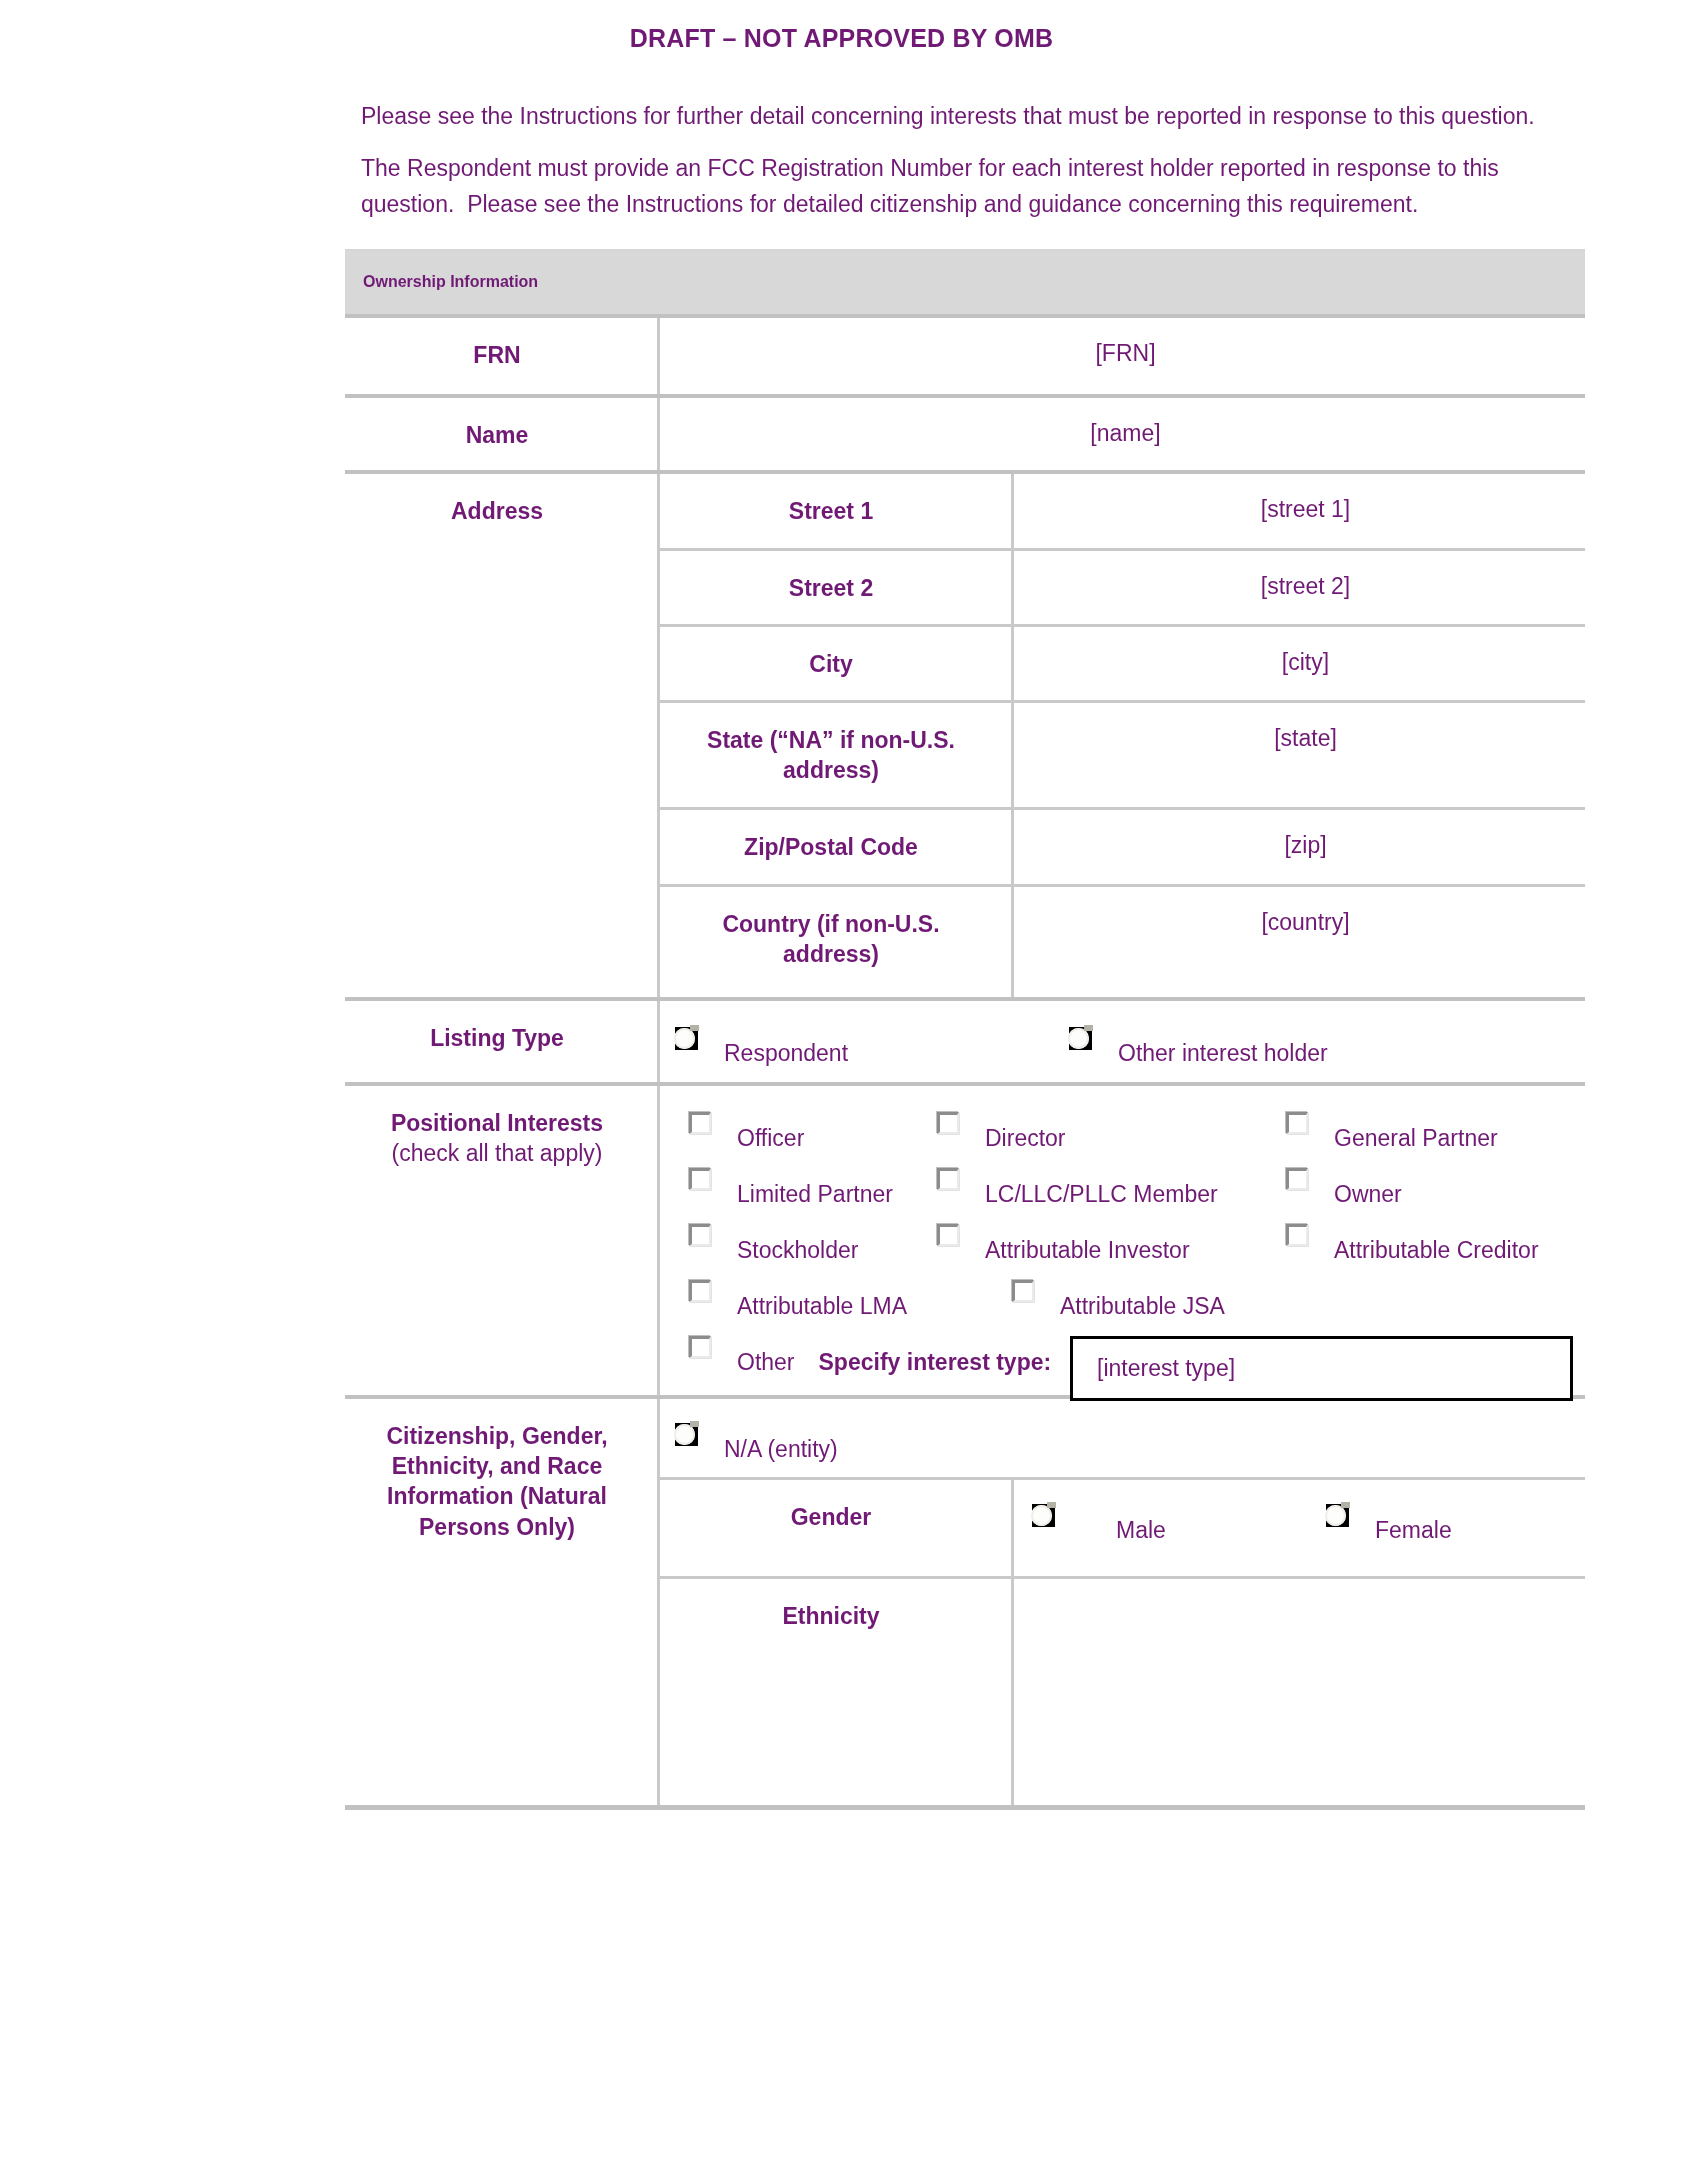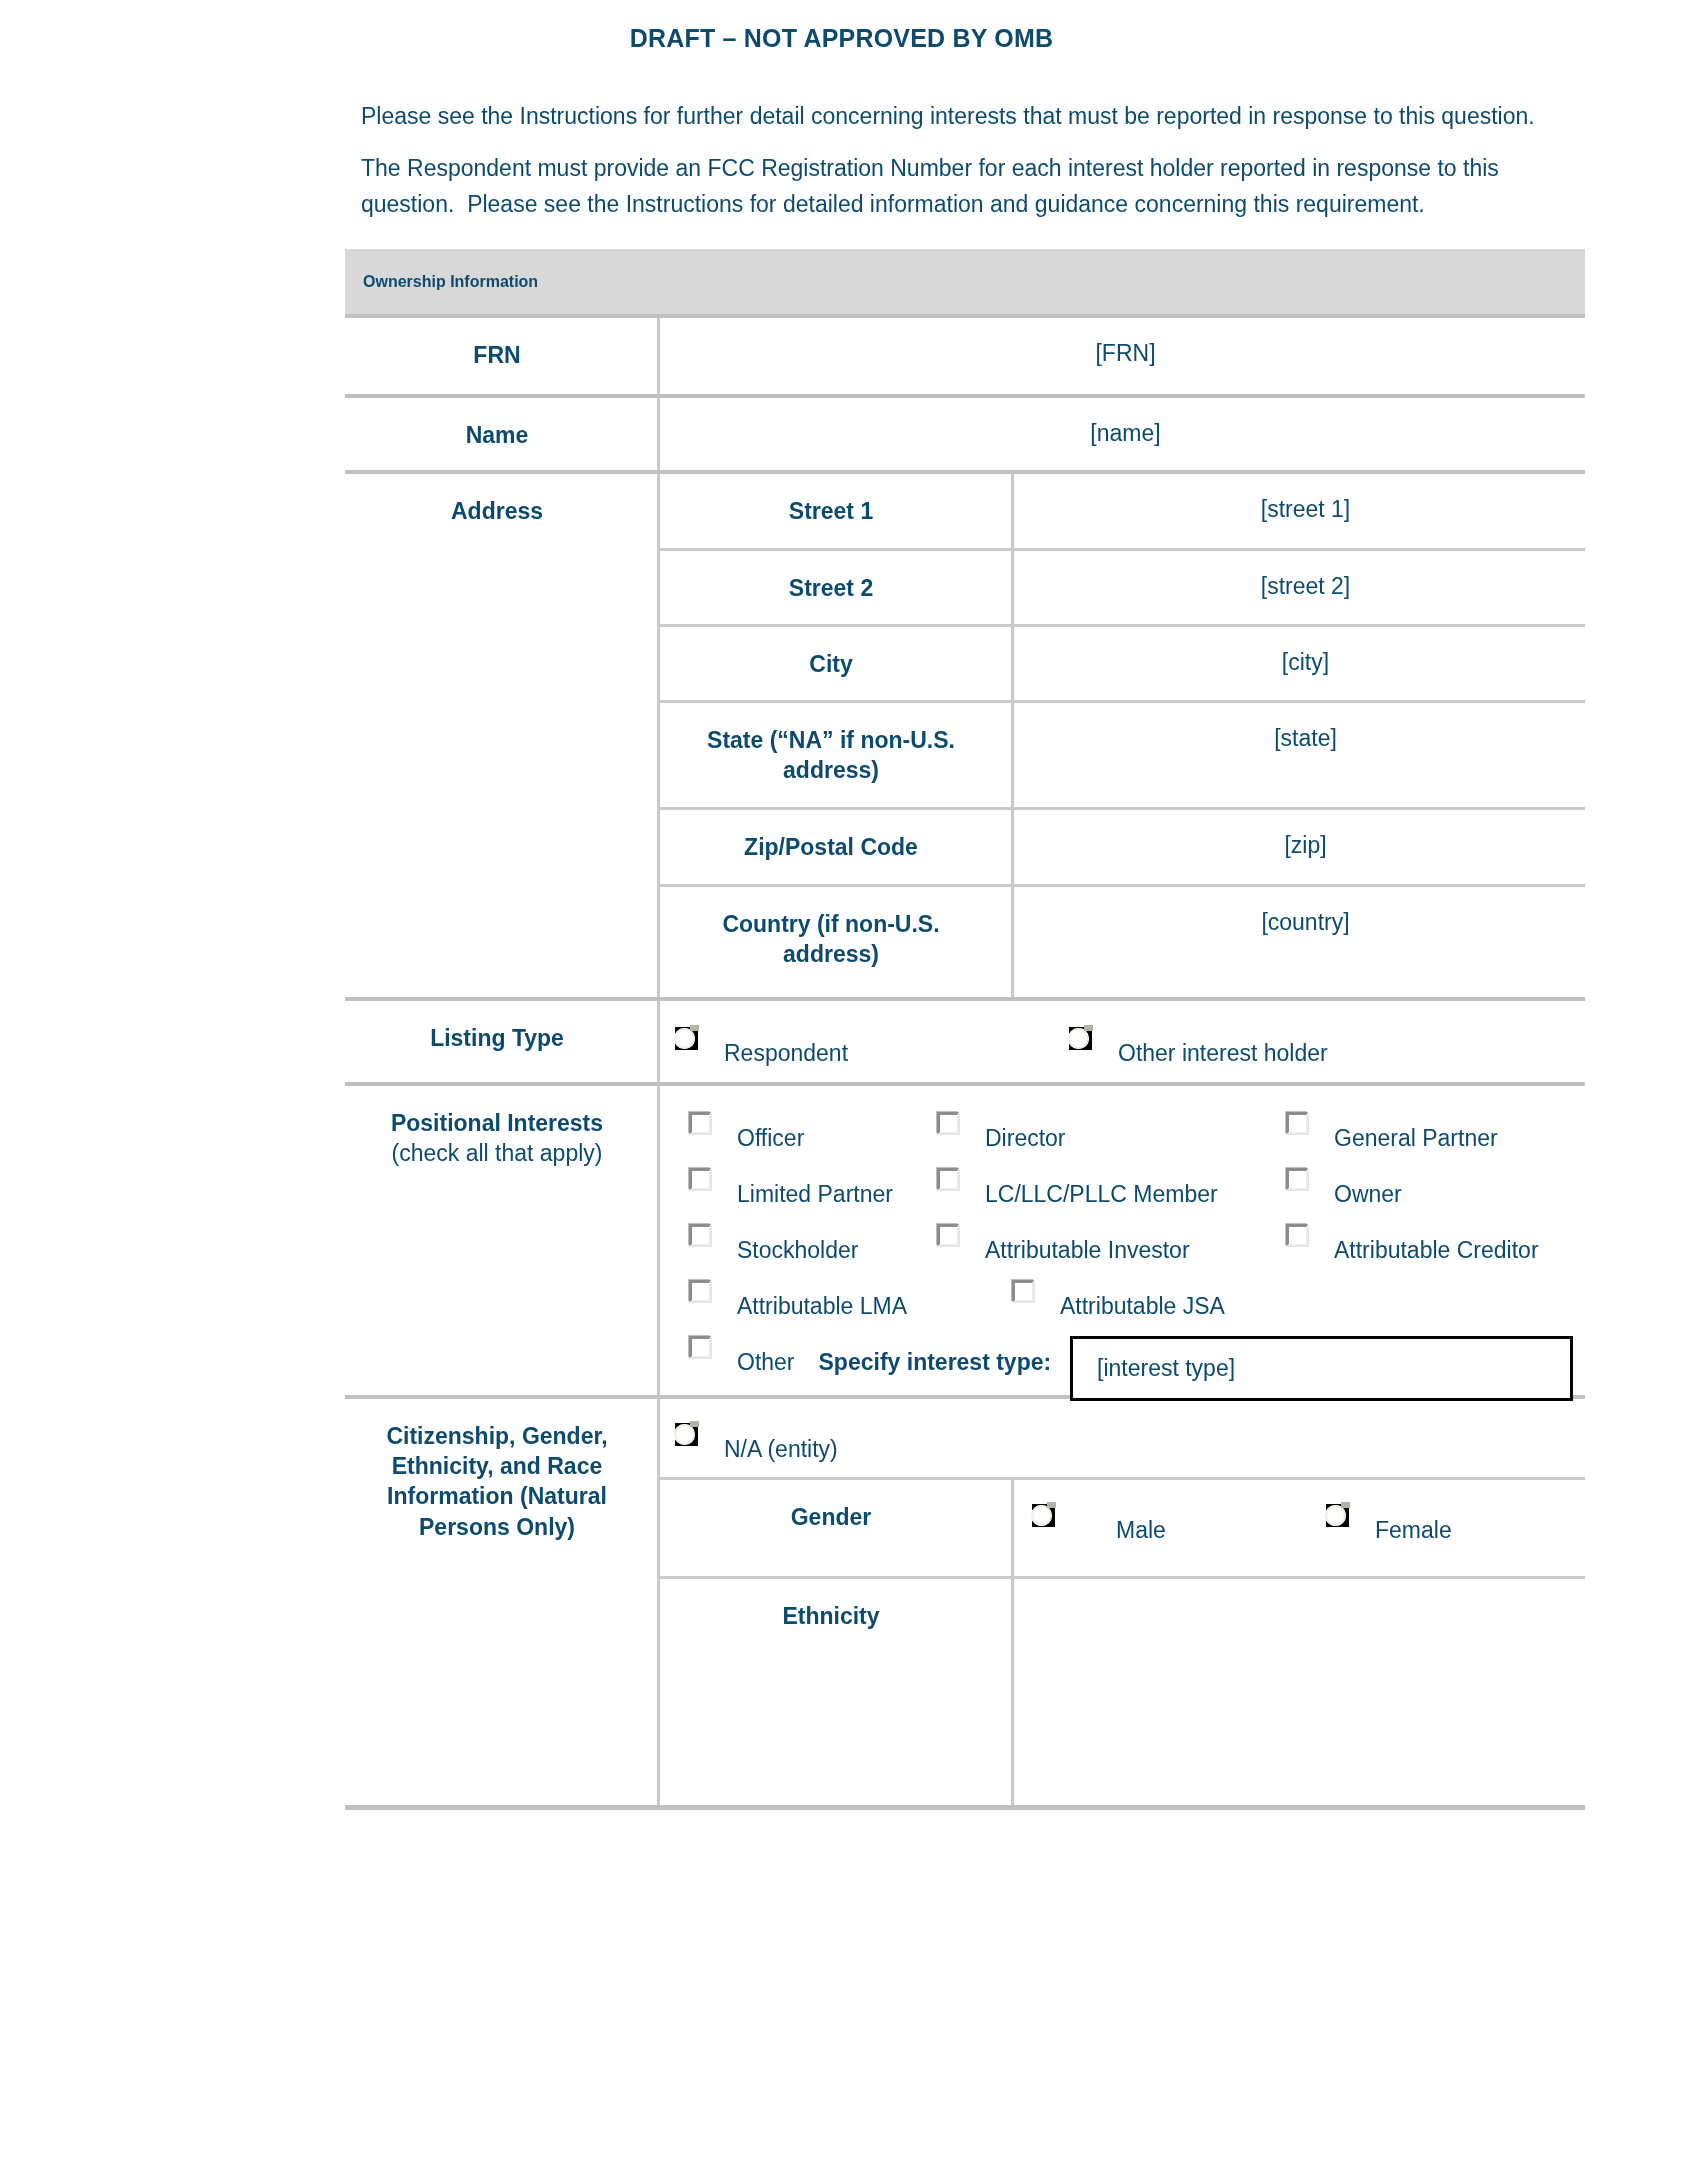--- a/index.html
+++ b/index.html
@@ -1,18 +1,18 @@
 <!DOCTYPE html>
 <html><head>
 <meta charset="utf-8">
 <style>
   html,body { margin:0; padding:0; background:#ffffff; }
   .page {
     position:relative; width:1683px; height:2070px; background:#ffffff;
-    font-family:"Liberation Sans", sans-serif; font-size:23px; color:#0c4a6e;
+    font-family:"Liberation Sans", sans-serif; font-size:23px; color:#701a75;
     overflow:hidden;
   }
   .banner {
     padding-top:24px; text-align:center;
     font-weight:bold; font-size:25px; letter-spacing:0.2px;
   }
   .intro { margin:46px 129px 0 361px; width:1198px; }
   .intro p { margin:0 0 16px 0; line-height:1.56; white-space:pre-wrap; }
 
   
@@ -104,21 +104,21 @@
 </style>
 </head>
 <body>
 
 <div class="page">
 
   <div class="banner">DRAFT – NOT APPROVED BY OMB</div>
 
   <div class="intro">
     <p>Please see the Instructions for further detail concerning interests that must be reported in response to this question.</p>
-    <p>The Respondent must provide an FCC Registration Number for each interest holder reported in response to this question.  Please see the Instructions for detailed information and guidance concerning this requirement.</p>
+    <p>The Respondent must provide an FCC Registration Number for each interest holder reported in response to this question.  Please see the Instructions for detailed citizenship and guidance concerning this requirement.</p>
   </div>
 
   <div class="otable">
 
     <div class="thead">Ownership Information</div>
 
     <div class="row frn-row">
       <div class="c1">FRN</div>
       <div class="cval">[FRN]</div>
     </div>

